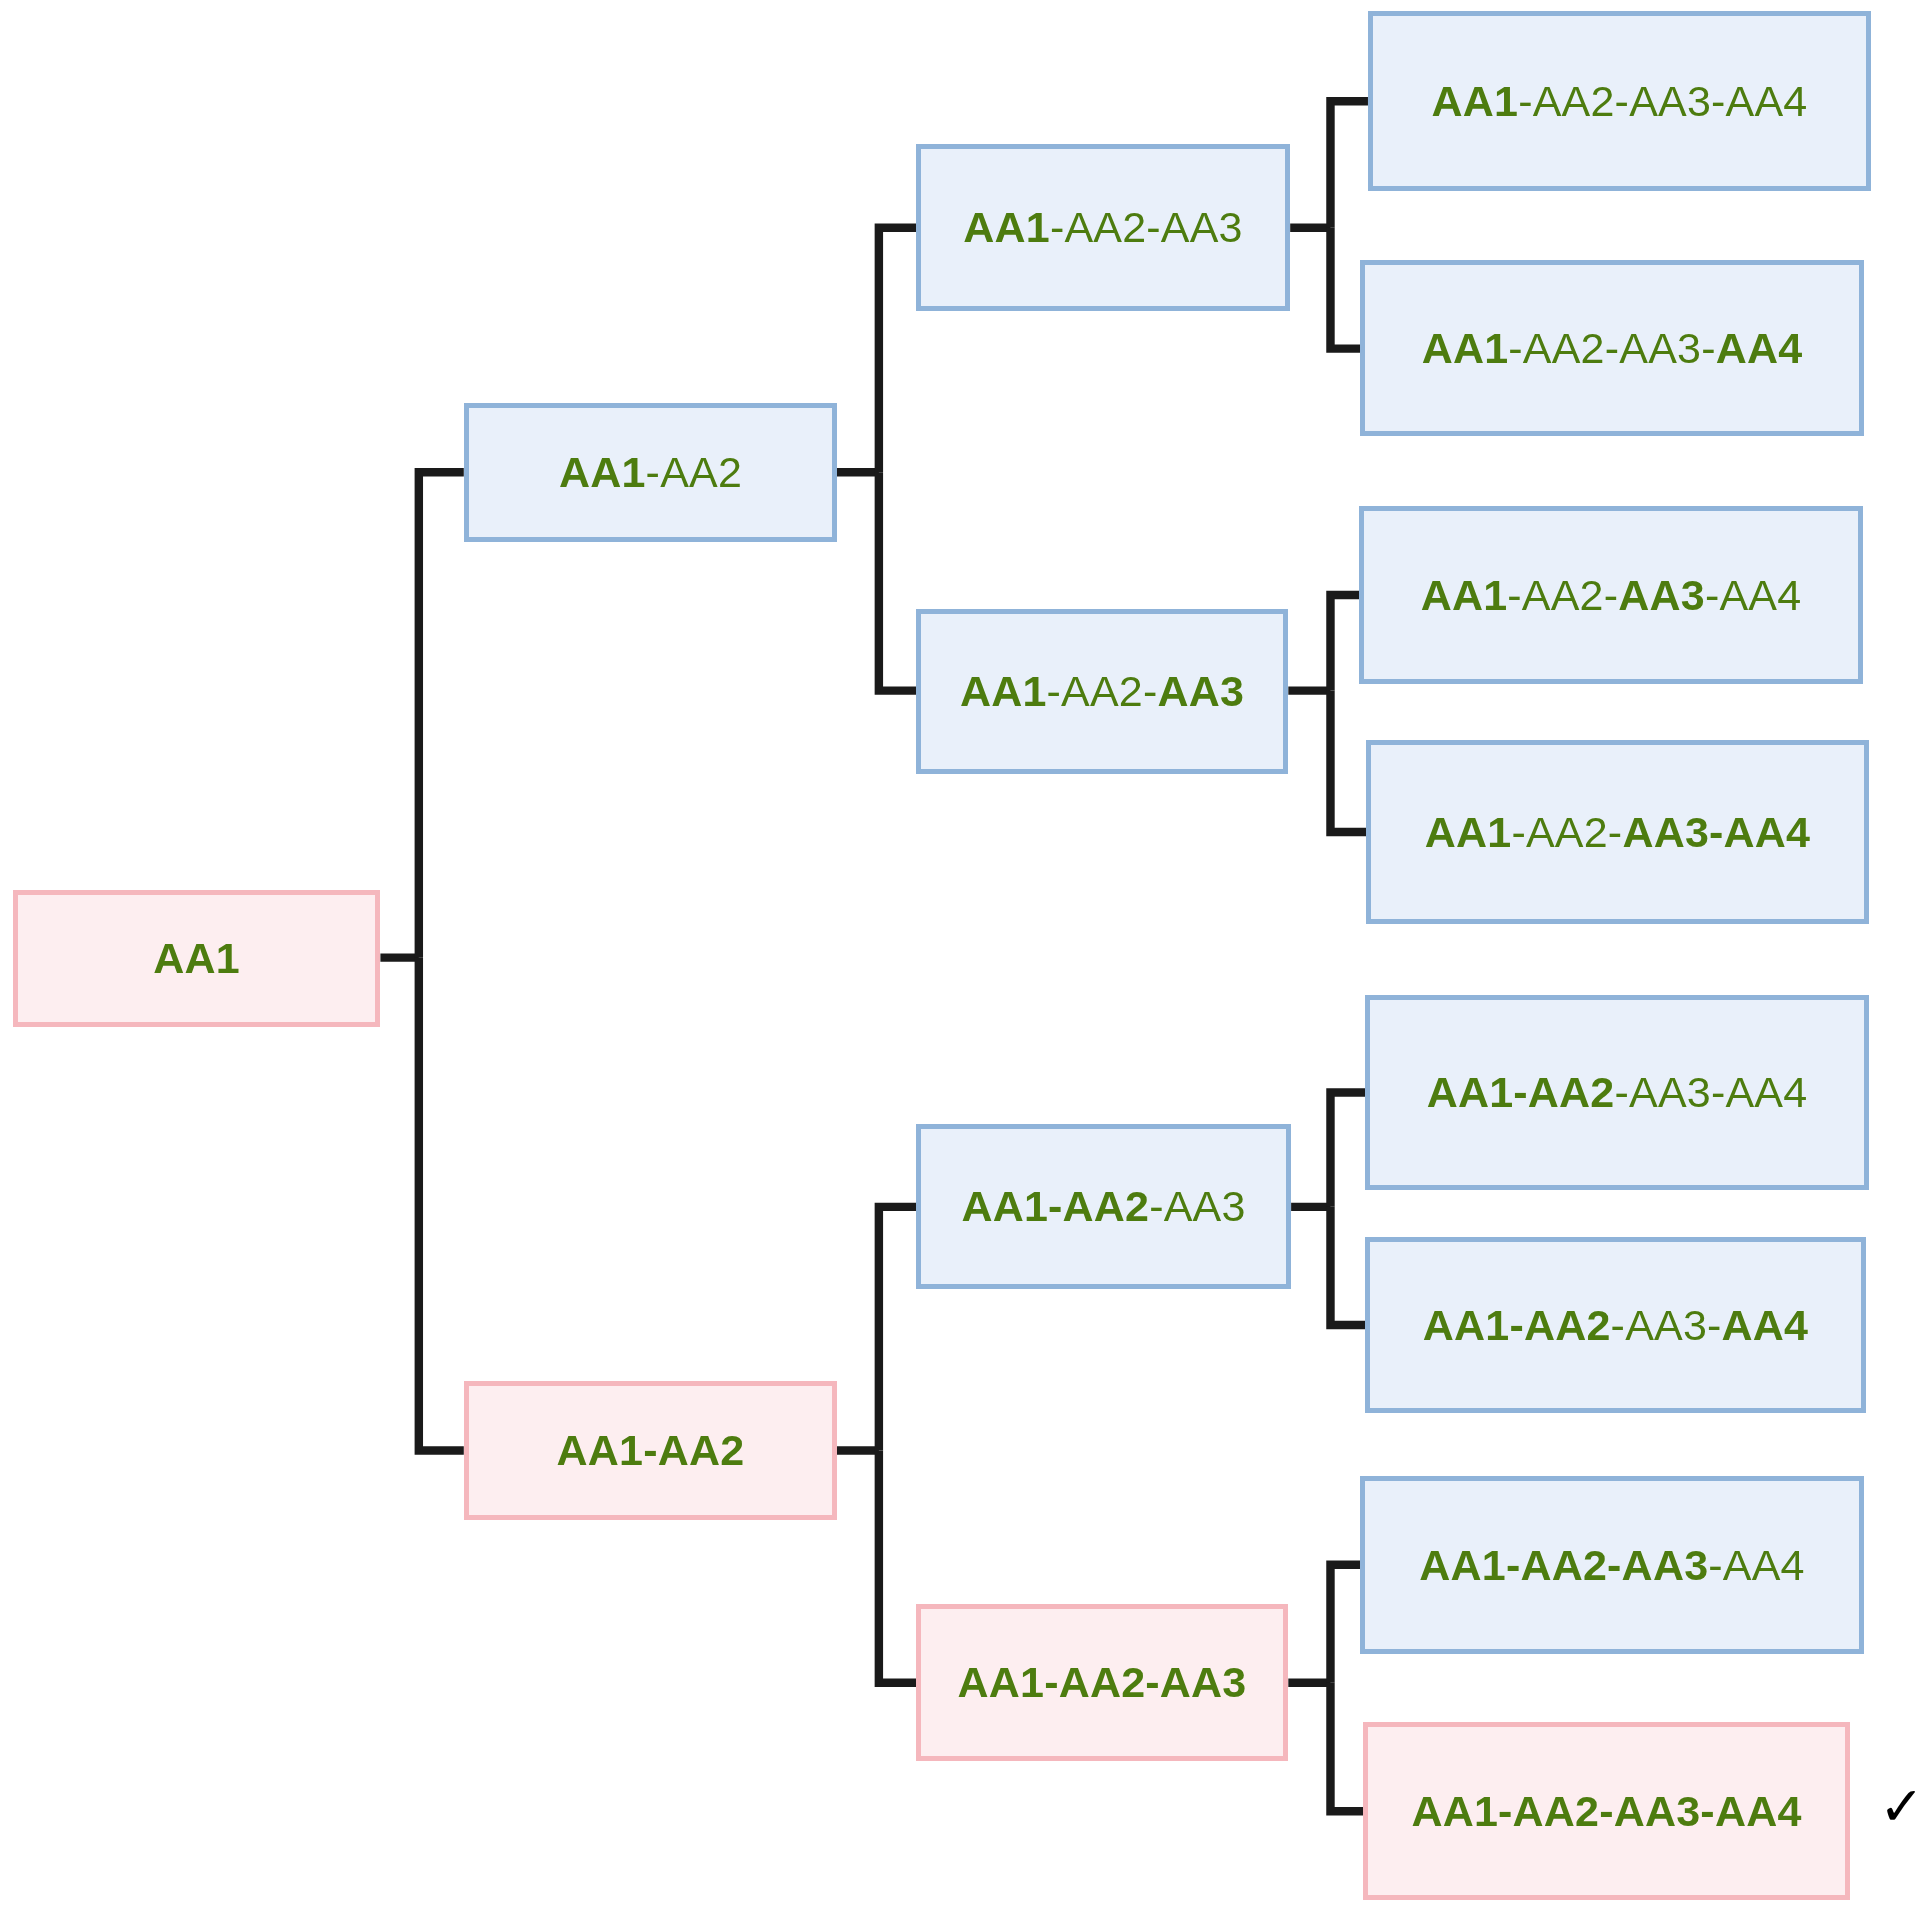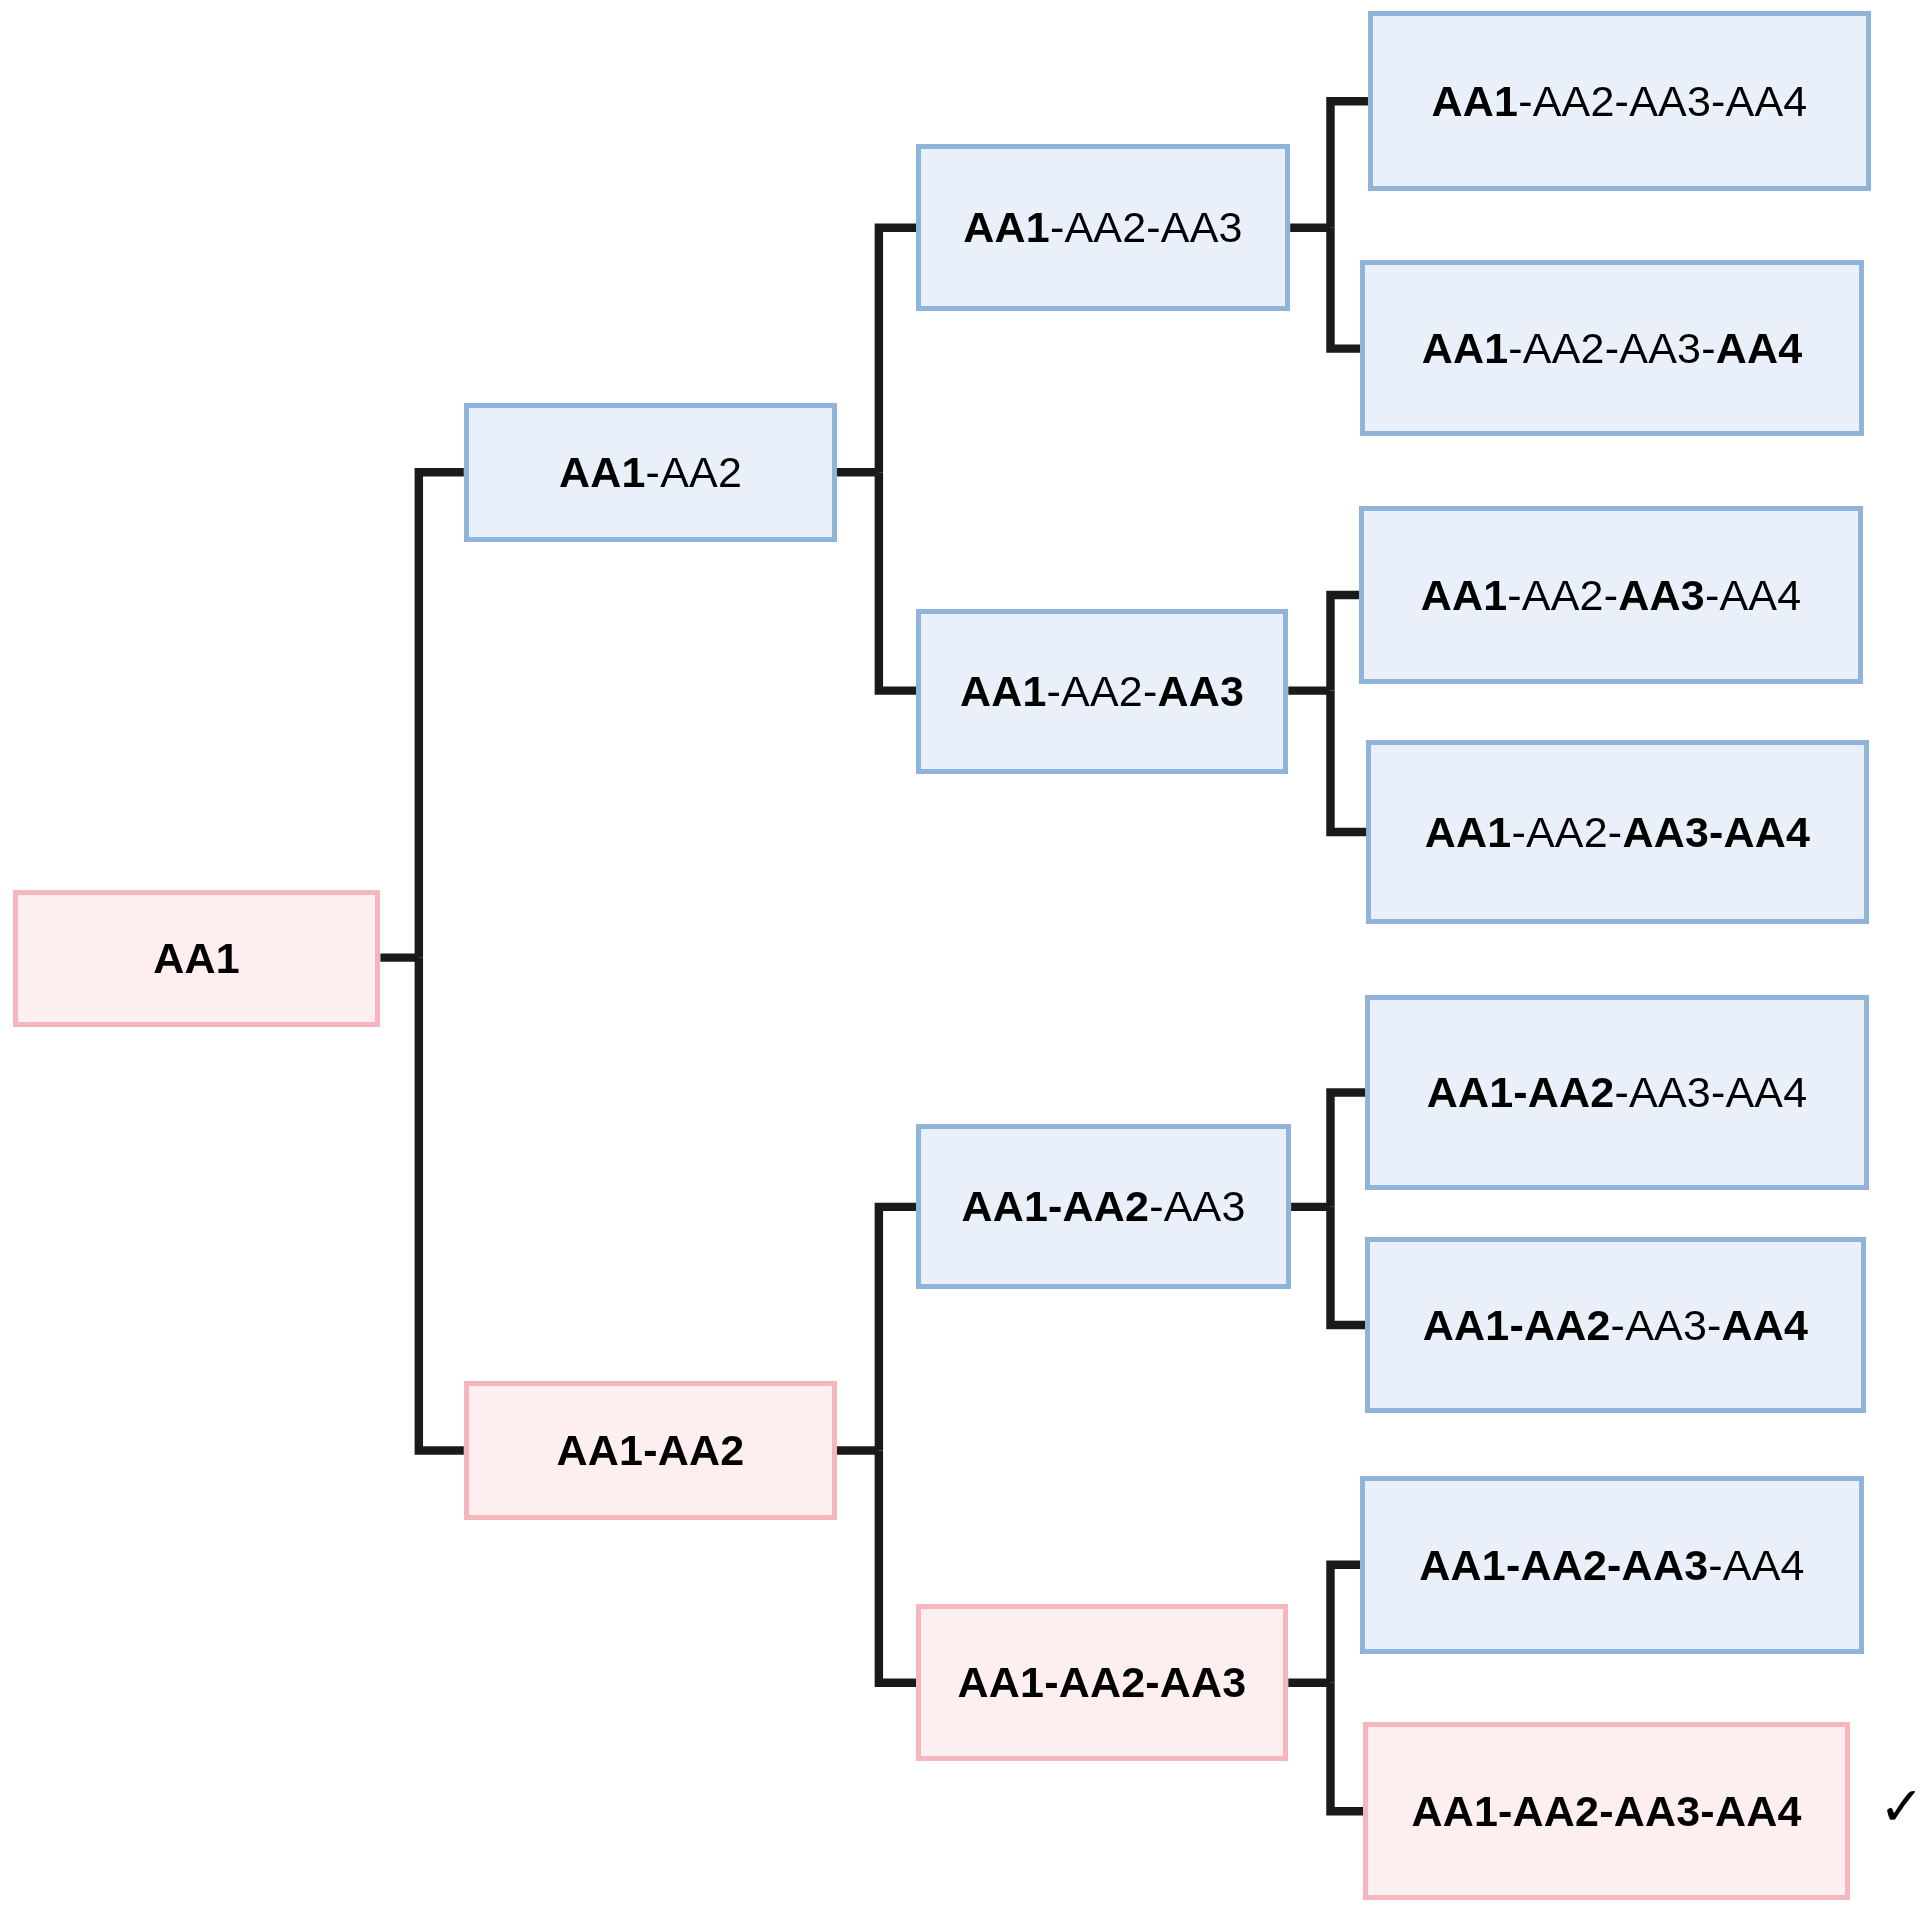--- a/index.html
+++ b/index.html
@@ -25,21 +25,21 @@
   }
   .node {
     position: absolute;
     box-sizing: border-box;
     display: flex;
     align-items: center;
     justify-content: center;
     border-style: solid;
     border-width: 5.6px;
     font-size: 43px;
-    color: #000000;
+    color: #4d7c0f;
     letter-spacing: 0.2px;
     white-space: nowrap;
     text-align: center;
   }
   .node.blue {
     background: #e9f0fa;
     border-color: #8fb3d9;
   }
   .node.pink {
     background: #fdeef0;

